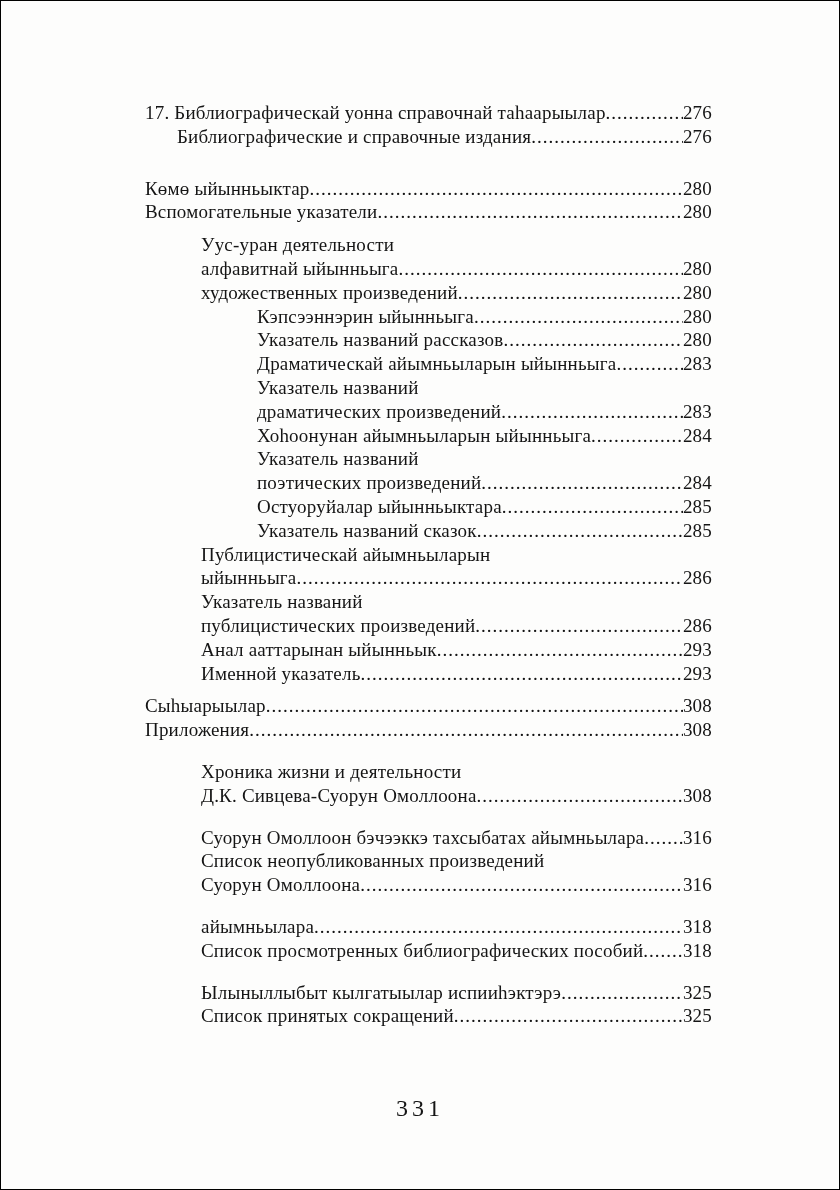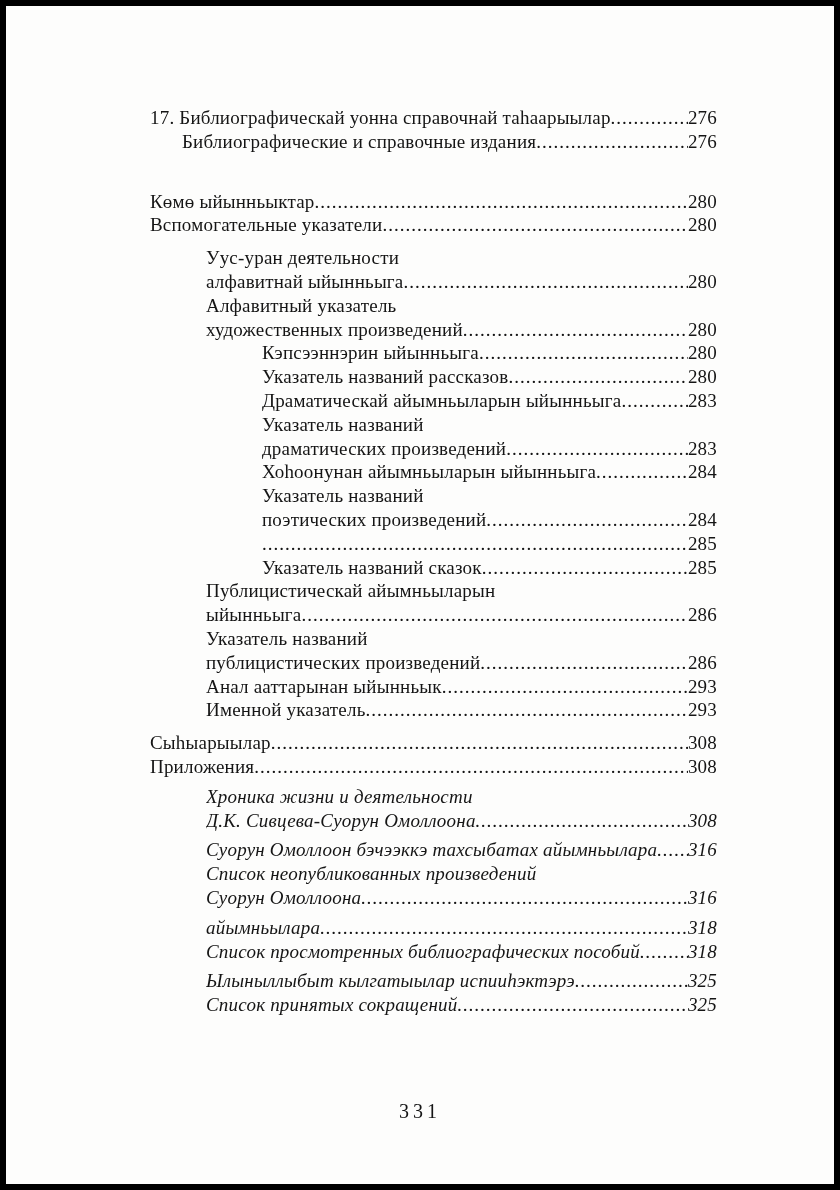--- a/index.html
+++ b/index.html
@@ -15,37 +15,37 @@
     position: relative;
     overflow: hidden;
   }
   .sheet {
     position: absolute;
     left: 0;
     top: 0;
     width: 840px;
     height: 1190px;
     background: #fdfdfc;
-    border: 6px solid #000000;
+    border: 1px solid #000000;
     box-sizing: border-box;
   }
   .toc {
     position: absolute;
     left: 144px;
     top: 100px;
     width: 567px;
     font-size: 19px;
     line-height: 23.8px;
     letter-spacing: 0.2px;
   }
   .group { margin-top: 0; }
   .gap-none { margin-top: 0; }
   .gap-sm  { margin-top: 9px; }
-  .gap-md  { margin-top: 6px; font-style: italic; }
-  .gap-lg  { margin-top: 36px; }
+  .gap-md  { margin-top: 18px; }
+  .gap-lg  { margin-top: 28px; }
   .toc-row {
     display: flex;
     align-items: baseline;
   }
   .indent-0 { padding-left: 0; }
   .indent-1 { padding-left: 32px; font-family: Liberation Serif, serif; }
   .indent-2 { padding-left: 56px; }
   .indent-3 { padding-left: 112px; }
   .toc-text {
     flex: 0 1 auto;
@@ -65,21 +65,21 @@
   .toc-page {
     flex: 0 0 auto;
     white-space: nowrap;
   }
   .folio {
     position: absolute;
     left: 0;
     right: 0;
     top: 1094px;
     text-align: center;
-    font-size: 20px;
+    font-size: 24px;
     letter-spacing: 4px;
   }
 </style>
 </head>
 <body>
 
 <div class="sheet">
   <div class="toc">
       <div class="group gap-none">
         <div class="toc-row indent-0">
@@ -108,23 +108,20 @@
       <div class="group gap-sm">
         <div class="toc-row indent-2">
           <span class="toc-text">Уус-уран деятельности</span>
         </div>
         <div class="toc-row indent-2">
           <span class="toc-text">алфавитнай ыйынньыга</span>
           <span class="toc-leader"></span>
           <span class="toc-page">280</span>
         </div>
         <div class="toc-row indent-2">
-          <span class="toc-text">Алфавитный указатель</span>
-        </div>
-        <div class="toc-row indent-2">
           <span class="toc-text">художественных произведений</span>
           <span class="toc-leader"></span>
           <span class="toc-page">280</span>
         </div>
         <div class="toc-row indent-3">
           <span class="toc-text">Кэпсээннэрин ыйынньыга</span>
           <span class="toc-leader"></span>
           <span class="toc-page">280</span>
         </div>
         <div class="toc-row indent-3">
@@ -152,20 +149,21 @@
         </div>
         <div class="toc-row indent-3">
           <span class="toc-text">Указатель названий</span>
         </div>
         <div class="toc-row indent-3">
           <span class="toc-text">поэтических произведений</span>
           <span class="toc-leader"></span>
           <span class="toc-page">284</span>
         </div>
         <div class="toc-row indent-3">
+          <span class="toc-text">Остуоруйалар ыйынньыктара</span>
           <span class="toc-leader"></span>
           <span class="toc-page">285</span>
         </div>
         <div class="toc-row indent-3">
           <span class="toc-text">Указатель названий сказок</span>
           <span class="toc-leader"></span>
           <span class="toc-page">285</span>
         </div>
         <div class="toc-row indent-2">
           <span class="toc-text">Публицистическай айымньыларын</span>

